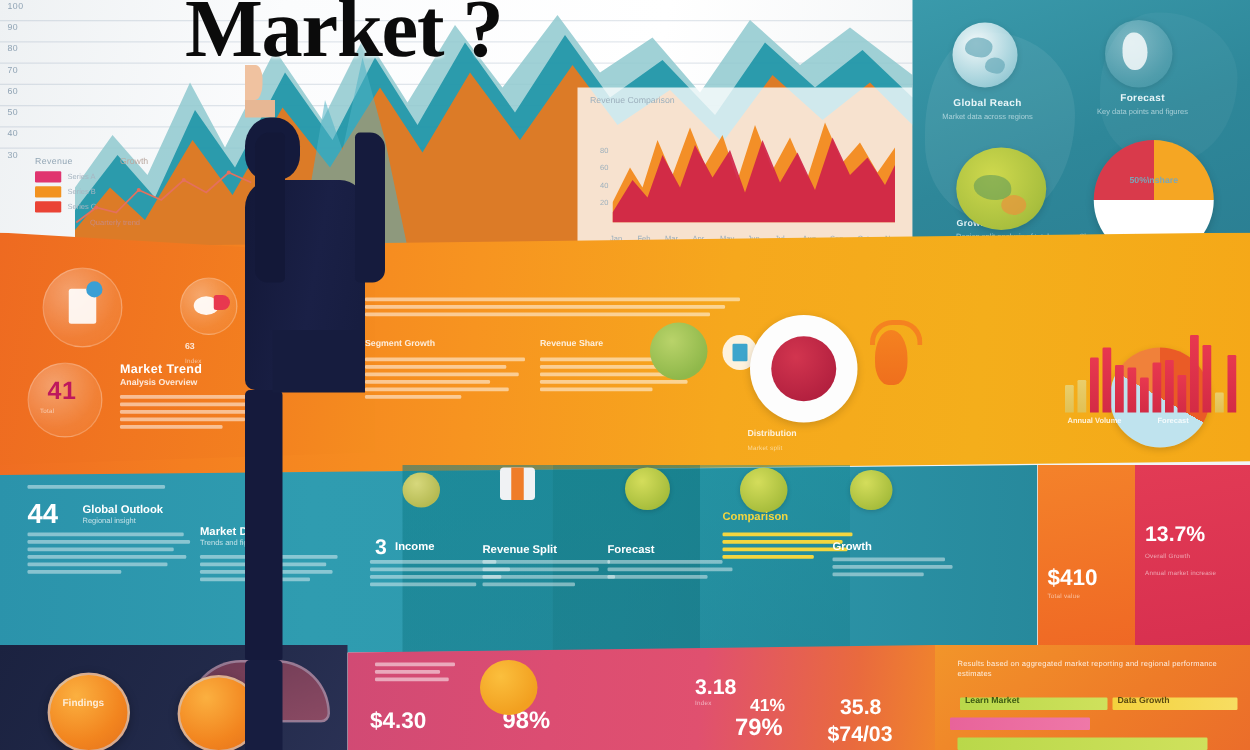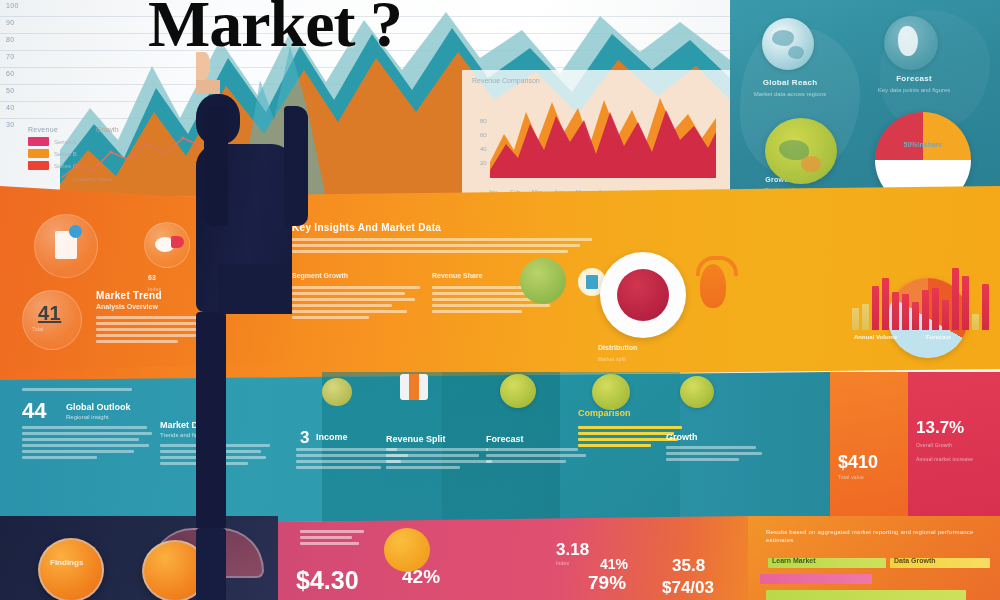--- a/index.html
+++ b/index.html
@@ -88,21 +88,21 @@
   #midleftclip{
     left:0;top:186px;width:300px;height:195px;
     background:linear-gradient(100deg,#ee6a21,#f3801f 70%,#f58e1f);
     clip-path:polygon(0 0,300px 18px,300px 176px,0 186px);
   }
   .badge{
     position:absolute;border-radius:50%;
     background:radial-gradient(circle at 35% 30%,rgba(255,255,255,.34),rgba(255,255,255,.10) 62%,rgba(255,255,255,.04));
     border:1px solid rgba(255,255,255,.22);
   }
-  .bigstat{position:absolute;color:#404040;font-weight:bold;letter-spacing:.5px;text-decoration:underline;}
+  .bigstat{position:absolute;color:#be185d;font-weight:bold;letter-spacing:.5px;}
   .blockhead{position:absolute;color:#fff;font-size:10px;font-weight:bold;letter-spacing:.3px;}
   .blocksub{position:absolute;color:rgba(255,255,255,.84);font-size:7px;font-weight:bold;}
   .para{position:absolute;}
   .para i{display:block;height:3px;background:rgba(255,255,255,.52);border-radius:1px;margin-bottom:3px;}
 
   
   #donut{
     position:absolute;left:600px;top:252px;width:86px;height:86px;border-radius:50%;
     background:#fdfdfd;box-shadow:0 2px 7px rgba(0,0,0,.16);
   }
@@ -351,21 +351,20 @@
   <div class="blockhead abs" style="left:96px;top:290px">Market Trend</div>
   <div class="blocksub abs" style="left:96px;top:303px">Analysis Overview</div>
   <div class="para abs" style="left:96px;top:316px;width:114px">
     <i style="width:100%"></i>
       <i style="width:94%"></i>
       <i style="width:98%"></i>
       <i style="width:88%"></i>
       <i style="width:72%"></i>
   </div>
 
-  <div class="blockhead abs" style="left:292px;top:222px;width:300px">Key Insights And Market Data</div>
   <div class="para abs" style="left:292px;top:238px;width:300px">
     <i style="width:100%"></i>
       <i style="width:96%"></i>
       <i style="width:92%"></i>
   </div>
   <div class="blocksub abs" style="left:292px;top:272px">Segment Growth</div>
   <div class="para abs" style="left:292px;top:286px;width:128px">
     <i style="width:100%"></i>
       <i style="width:88%"></i>
       <i style="width:96%"></i>
@@ -501,22 +500,22 @@
   <div class="lens abs" style="left:38px;top:538px;width:62px;height:60px"></div>
   <div class="lens abs" style="left:142px;top:540px;width:62px;height:58px"></div>
   <div class="abs" style="left:50px;top:558px;color:rgba(255,255,255,.8);font-size:8px;font-weight:bold">Findings</div>
 
   <div class="abs" id="pinkband"></div>
   <div class="para abs" style="left:300px;top:530px;width:64px">
     <i style="width:100%"></i>
       <i style="width:82%"></i>
       <i style="width:92%"></i>
   </div>
-  <div class="bignum abs" style="left:296px;top:566px;font-size:25px">$4.30</div>
-  <div class="bignum abs" style="left:402px;top:566px;font-size:19px">42%</div>
+  <div class="bignum abs" style="left:296px;top:566px;font-size:18px">$4.30</div>
+  <div class="bignum abs" style="left:402px;top:566px;font-size:19px">98%</div>
   <div class="abs" style="left:384px;top:528px;width:46px;height:44px;border-radius:50%;background:radial-gradient(circle at 36% 30%,#fbbf3d,#f2a020 70%)"></div>
   <div class="bignum abs" style="left:556px;top:540px;font-size:17px">3.18</div>
   <div class="micro abs" style="left:556px;top:560px">Index</div>
   <div class="bignum abs" style="left:588px;top:572px;font-size:19px">79%</div>
 
   <div class="bignum abs" style="left:600px;top:556px;font-size:14px">41%</div>
   <div class="bignum abs" style="left:672px;top:556px;font-size:17px">35.8</div>
   <div class="bignum abs" style="left:662px;top:578px;font-size:17px">$74/03</div>
 
   <div class="abs" id="orangebtm"></div>

